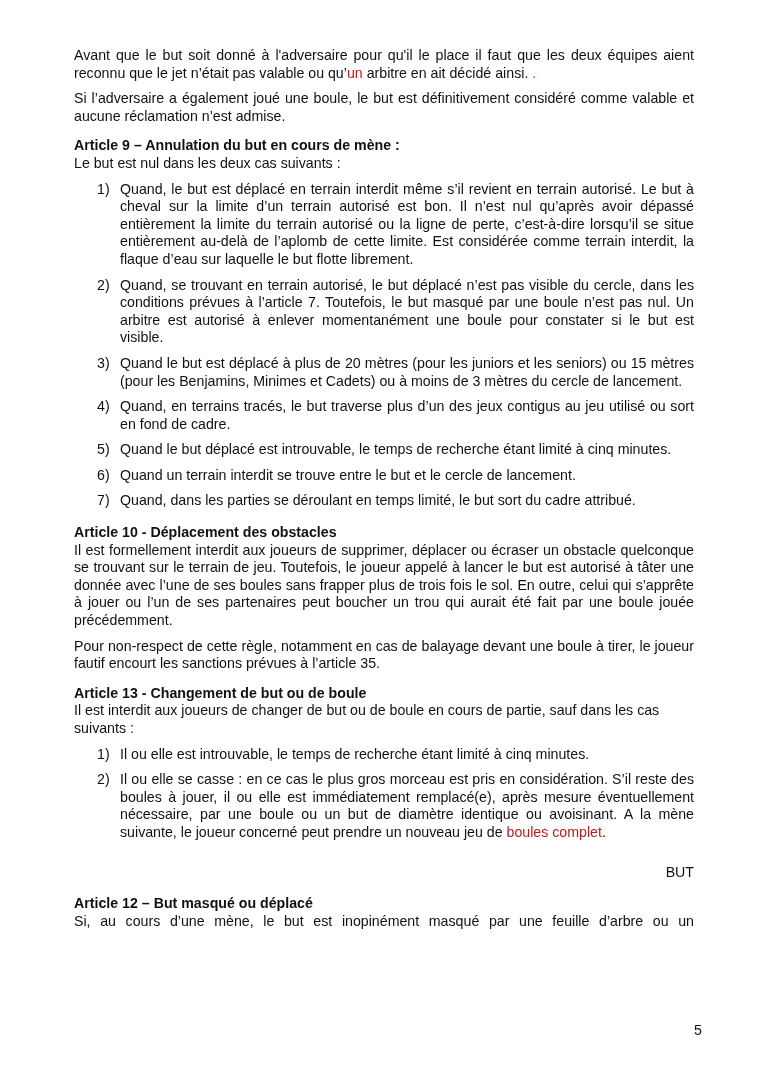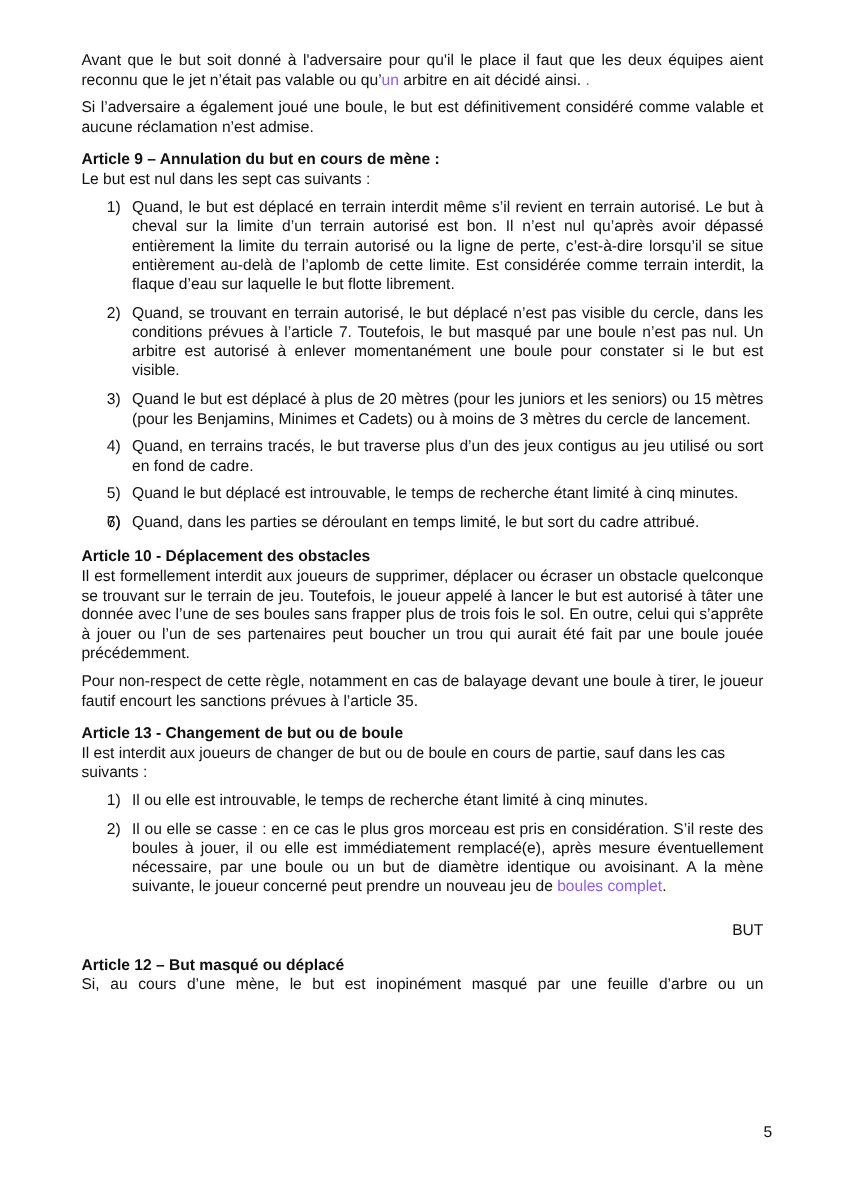--- a/index.html
+++ b/index.html
@@ -47,21 +47,21 @@
       padding-left: 46px;
       margin-bottom: 8px;
       text-align: justify;
     }
     .list li .num {
       position: absolute;
       left: 23px;
       top: 0;
     }
     .link-blue {
-      color: #8b5cf6;
+      color: #b91c1c;
     }
     .red-dot {
       color: #e0305a;
     }
     .section-heading {
       text-align: right;
       font-weight: normal;
       margin-top: 22px;
       margin-bottom: 0;
     }
@@ -77,28 +77,28 @@
 <body>
 
 <div class="page">
 
   <p class="para"><span>Avant que le but soit donné à l'adversaire pour qu'il le place il faut que les deux équipes aient reconnu que le jet n’était pas valable ou qu’</span><span class="link-blue">un</span><span> arbitre en ait décidé ainsi. </span><span class="red-dot">.</span></p>
 
   <p class="para">Si l’adversaire a également joué une boule, le but est définitivement considéré comme valable et aucune réclamation n’est admise.</p>
 
   <div class="article">
     <p class="article-title">Article 9 – Annulation du but en cours de mène :</p>
-    <p>Le but est nul dans les sept cas suivants :</p>
+    <p>Le but est nul dans les deux cas suivants :</p>
     <ol class="list">
       <li><span class="num">1)</span><span>Quand, le but est déplacé en terrain interdit même s’il revient en terrain autorisé. Le but à cheval sur la limite d’un terrain autorisé est bon. Il n’est nul qu’après avoir dépassé entièrement la limite du terrain autorisé ou la ligne de perte, c’est-à-dire lorsqu’il se situe entièrement au-delà de l’aplomb de cette limite. Est considérée comme terrain interdit, la flaque d’eau sur laquelle le but flotte librement.</span></li>
       <li><span class="num">2)</span><span>Quand, se trouvant en terrain autorisé, le but déplacé n’est pas visible du cercle, dans les conditions prévues à l’article 7. Toutefois, le but masqué par une boule n’est pas nul. Un arbitre est autorisé à enlever momentanément une boule pour constater si le but est visible.</span></li>
       <li><span class="num">3)</span><span>Quand le but est déplacé à plus de 20 mètres (pour les juniors et les seniors) ou 15 mètres (pour les Benjamins, Minimes et Cadets) ou à moins de 3 mètres du cercle de lancement.</span></li>
       <li><span class="num">4)</span><span>Quand, en terrains tracés, le but traverse plus d’un des jeux contigus au jeu utilisé ou sort en fond de cadre.</span></li>
       <li class="nojust"><span class="num">5)</span><span>Quand le but déplacé est introuvable, le temps de recherche étant limité à cinq minutes.</span></li>
-      <li><span class="num">6)</span></li>
+      <li><span class="num">6)</span><span>Quand un terrain interdit se trouve entre le but et le cercle de lancement.</span></li>
       <li><span class="num">7)</span><span>Quand, dans les parties se déroulant en temps limité, le but sort du cadre attribué.</span></li>
     </ol>
   </div>
 
   <div class="article" style="margin-top:14px">
     <p class="article-title">Article 10 - Déplacement des obstacles</p>
     <p class="para">Il est formellement interdit aux joueurs de supprimer, déplacer ou écraser un obstacle quelconque se trouvant sur le terrain de jeu. Toutefois, le joueur appelé à lancer le but est autorisé à tâter une donnée avec l’une de ses boules sans frapper plus de trois fois le sol. En outre, celui qui s’apprête à jouer ou l’un de ses partenaires peut boucher un trou qui aurait été fait par une boule jouée précédemment.</p>
     <p class="para">Pour non-respect de cette règle, notamment en cas de balayage devant une boule à tirer, le joueur fautif encourt les sanctions prévues à l’article 35.</p>
   </div>
 

